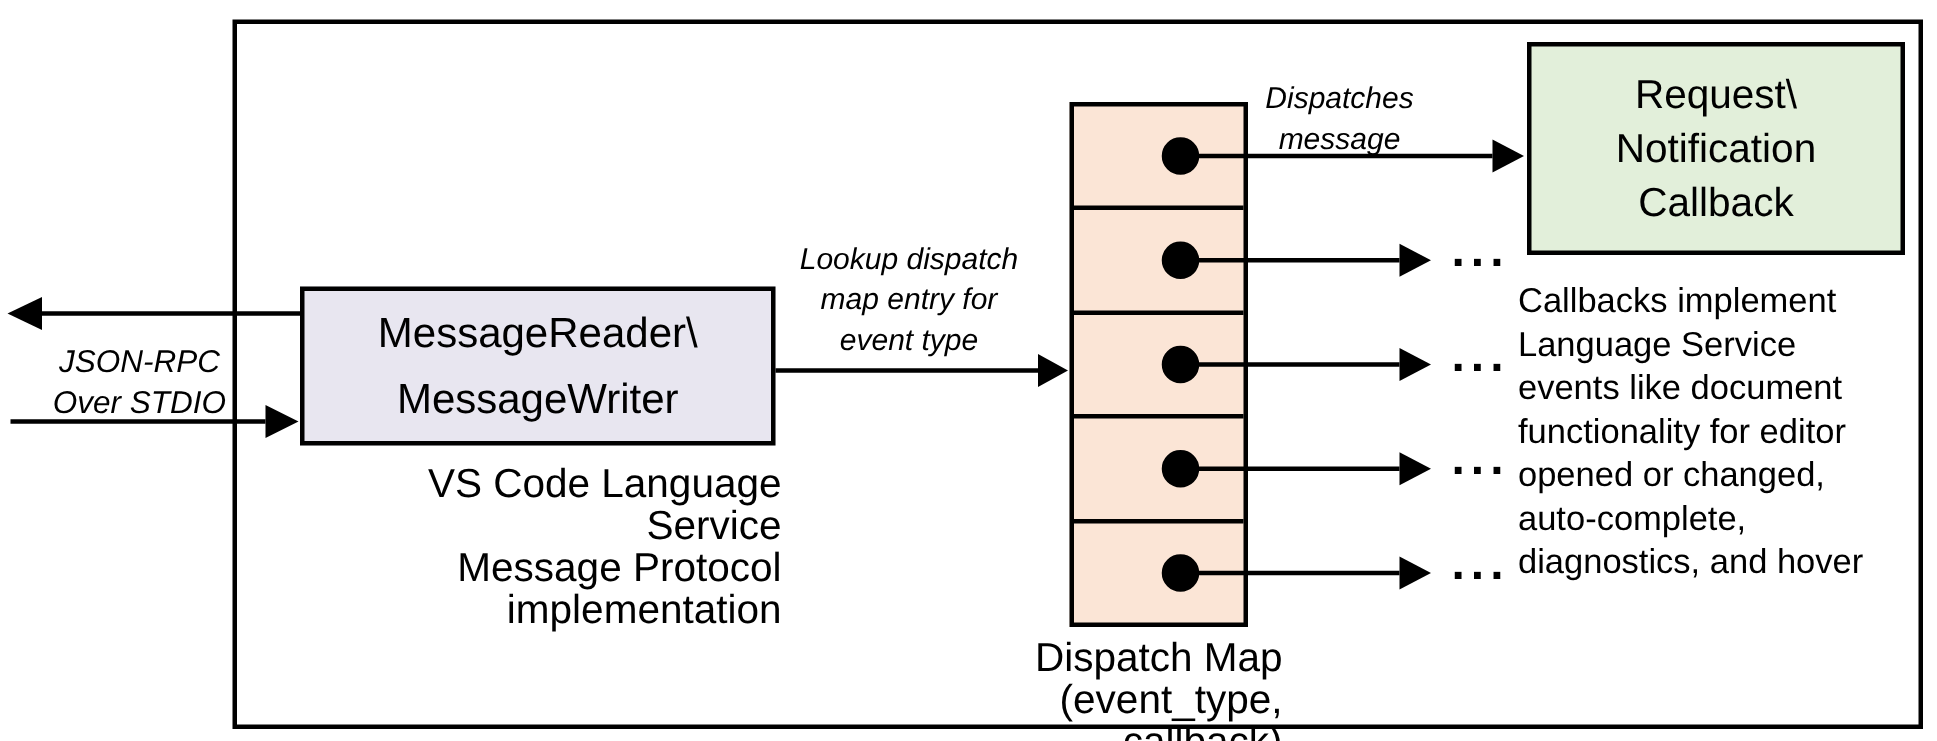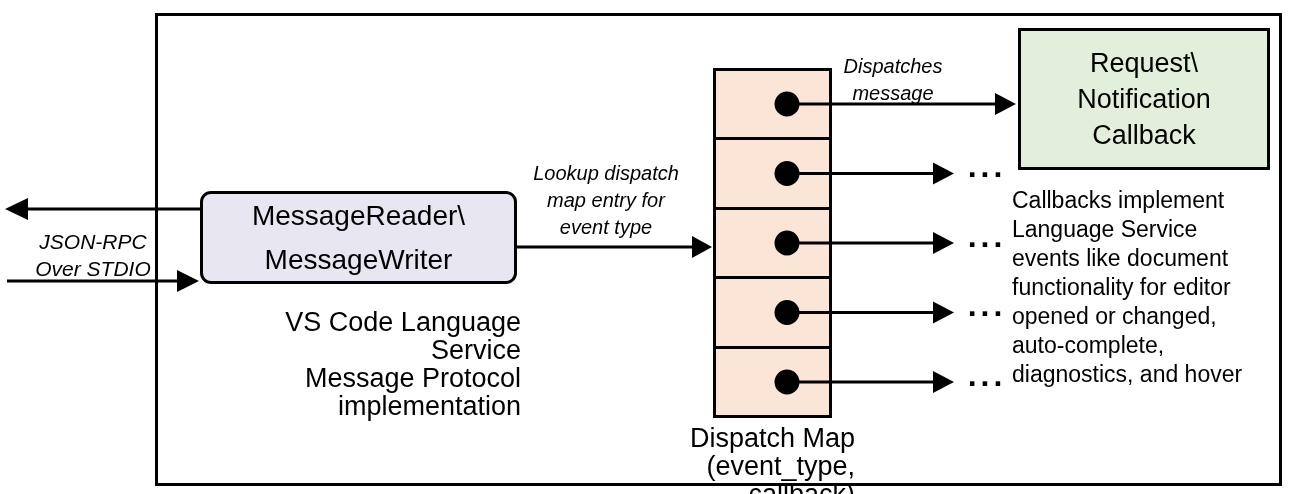--- a/index.html
+++ b/index.html
@@ -14,22 +14,22 @@
   .title{
     position:absolute;left:230px;top:52px;width:330px;text-align:center;
     font-size:43px;line-height:1.1;white-space:nowrap;
   }
   .title span{border-bottom:3px solid #000;padding-bottom:1px;}
   .node{
     position:absolute;border:3px solid #000;box-sizing:border-box;
     display:flex;flex-direction:column;align-items:center;justify-content:center;
     text-align:center;
   }
-  .msg-box{left:200px;top:191px;width:317px;height:93px;background:#e8e6f0;
-    font-size:28px;line-height:44px;border-radius:11px;}
+  .msg-box{left:200px;top:191px;width:317px;height:106px;background:#e8e6f0;
+    font-size:28px;line-height:44px;}
   .cb-box{left:1018px;top:28px;width:252px;height:142px;background:#e2efda;
     font-size:27px;line-height:36px;}
   .dispatch-map{
     position:absolute;left:713px;top:68px;width:119px;height:350px;
     border:3px solid #000;box-sizing:border-box;background:#fbe5d6;
     display:flex;flex-direction:column;
   }
   .dispatch-cell{flex:1;}
   .dispatch-cell + .dispatch-cell{border-top:3px solid #000;}
   .caption{position:absolute;text-align:right;font-size:27px;line-height:28px;}

